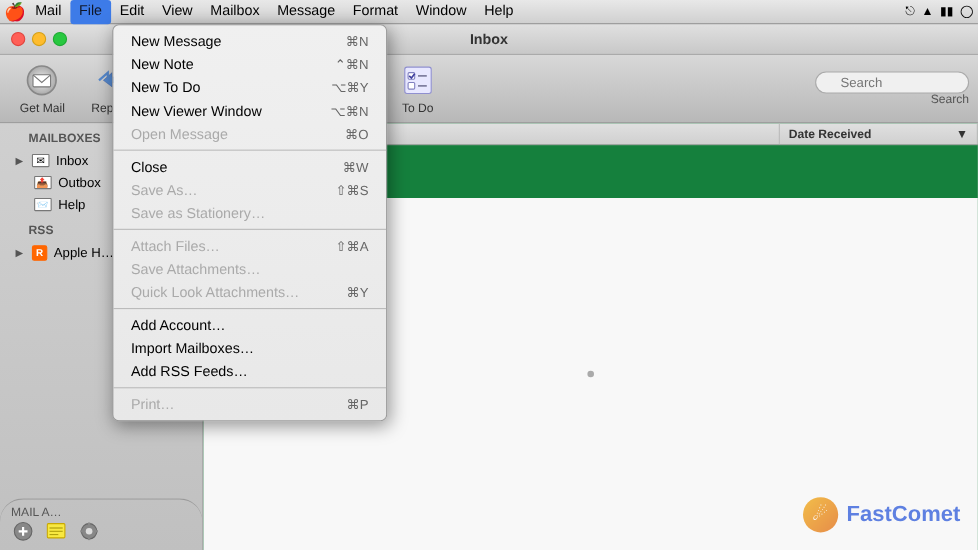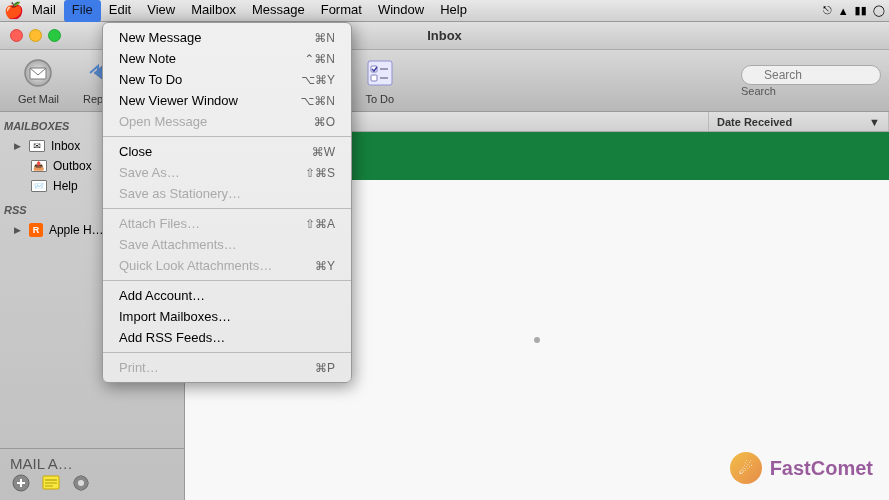--- a/index.html
+++ b/index.html
@@ -126,21 +126,21 @@
     }
     .toolbar-btn-label {
       font-size: 11px;
       color: #333;
       white-space: nowrap;
     }
     .toolbar-search {
       margin-left: auto;
       display: flex;
       flex-direction: column;
-      align-items: flex-start;
+      align-items: flex-end;
       gap: 0;
     }
     .search-box {
       background: #f0f0f0;
       border: 1px solid #aaa;
       border-radius: 10px;
       padding: 2px 8px 2px 22px;
       width: 140px;
       font-size: 12px;
       outline: none;
@@ -172,43 +172,43 @@
       background: linear-gradient(to bottom, #d0d0d0, #c0c0c0);
       border-right: 1px solid #999;
       display: flex;
       flex-direction: column;
       overflow-y: auto;
     }
     .sidebar-section-header {
       font-size: 11px;
       font-weight: bold;
       color: #555;
-      padding: 8px 4px 4px;
+      padding: 8px 26px 4px;
       text-transform: uppercase;
-      font-style: italic;
     }
     .sidebar-item {
       display: flex;
       align-items: center;
       gap: 6px;
       padding: 3px 14px;
       cursor: pointer;
       font-size: 12px;
     }
     .sidebar-triangle {
       font-size: 9px;
       color: #555;
       margin-right: 2px;
     }
     .sidebar-bottom {
       margin-top: auto;
       border-top: 1px solid #999;
       padding: 6px 10px;
-      font-size: 15px;
+      font-size: 11px;
       color: #555;
+      border-radius: 21px;
     }
     .sidebar-footer-icons {
       display: flex;
       gap: 8px;
       align-items: center;
     }
     .sidebar-footer-icon {
       width: 22px;
       height: 22px;
       display: flex;
@@ -308,21 +308,21 @@
       background: linear-gradient(135deg, #f0a500, #e06000);
       display: flex;
       align-items: center;
       justify-content: center;
       font-size: 16px;
       color: #fff;
     }
     .watermark-text {
       font-size: 20px;
       font-weight: bold;
-      color: #701a75;
+      color: #1d4ed8;
     }
 
     .sidebar-icon-inbox {
       width: 16px;
       height: 12px;
       border: 1px solid #777;
       border-radius: 1px;
       background: #fff;
       font-size: 9px;
       display: flex;

